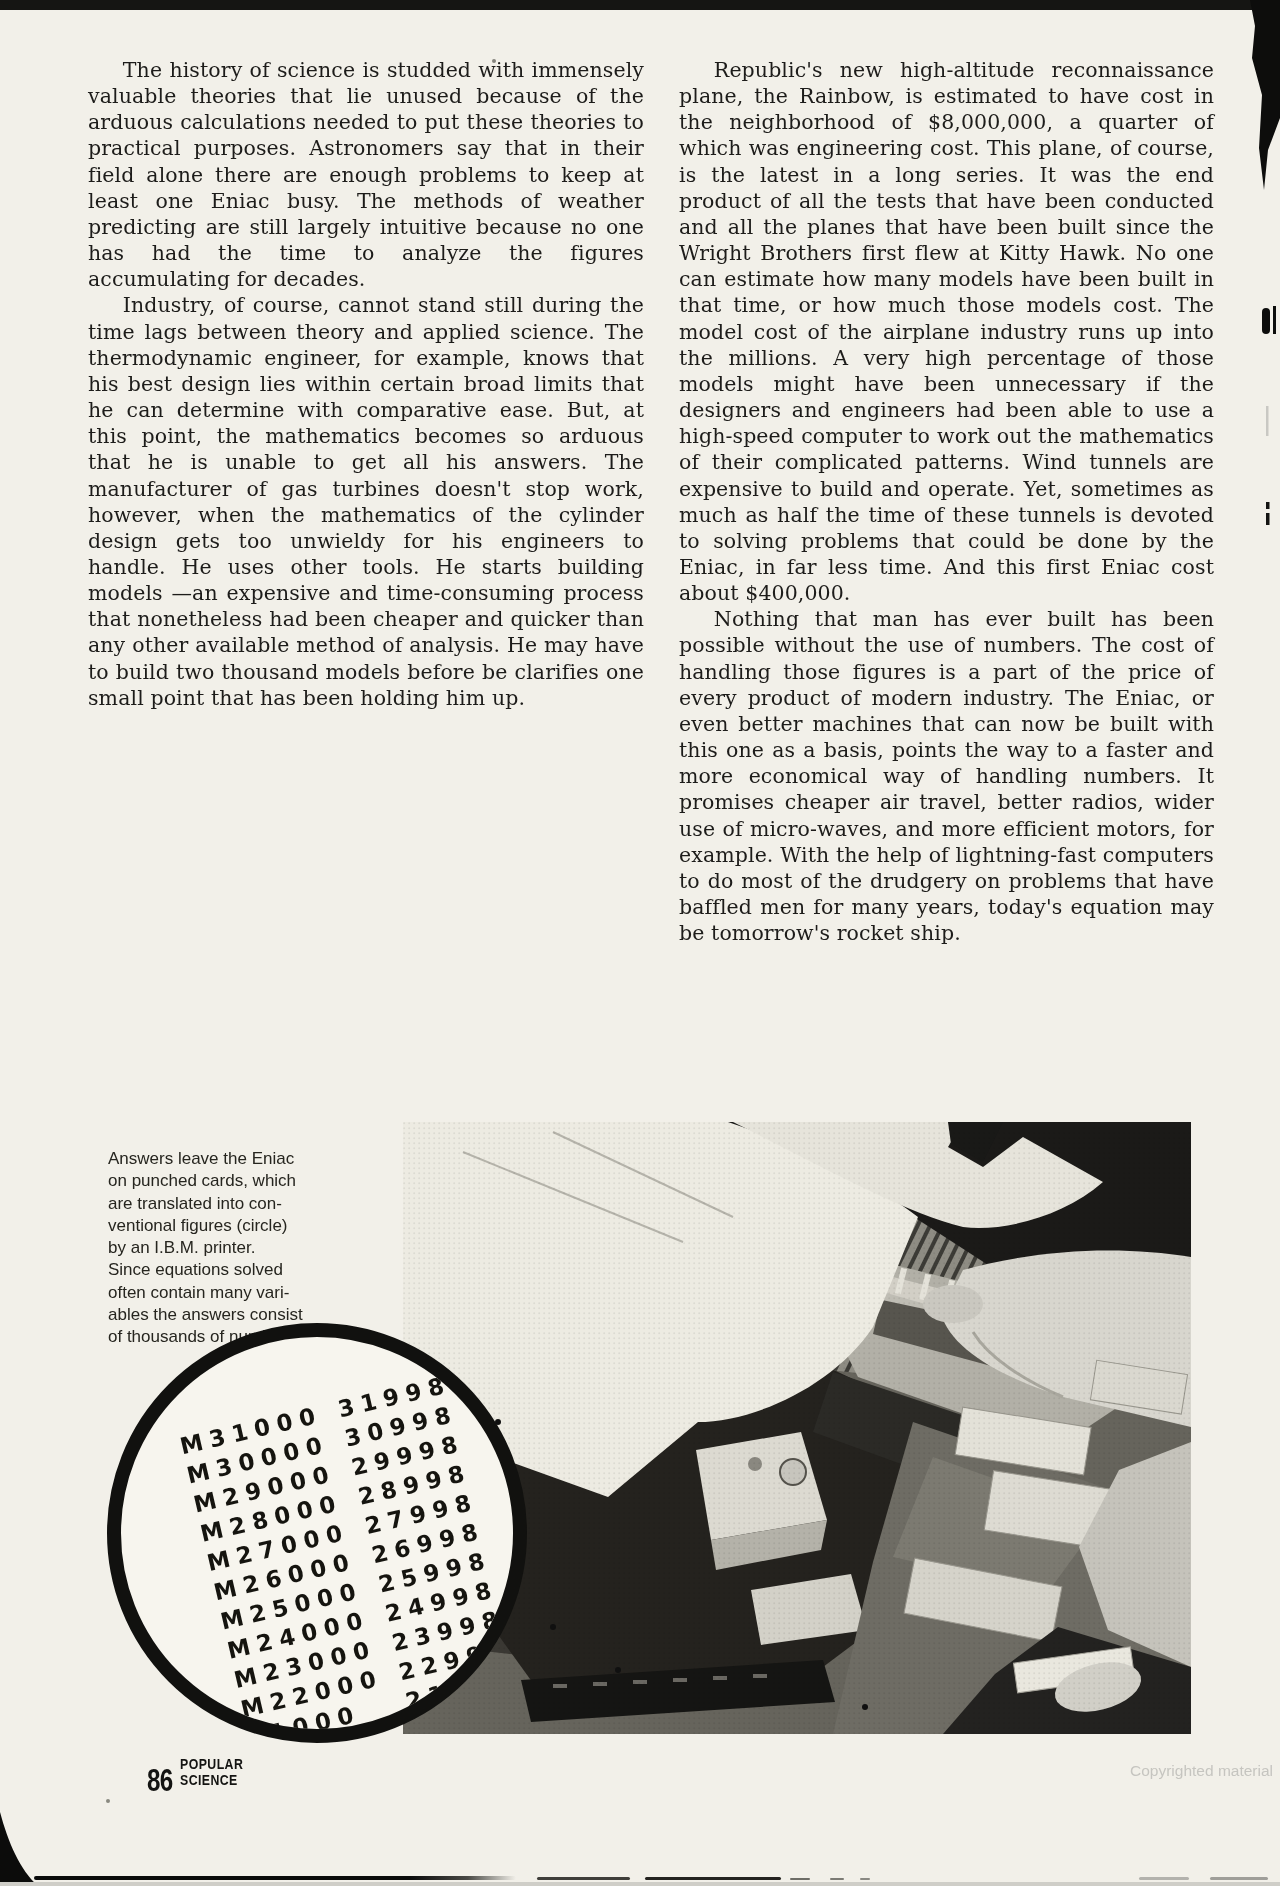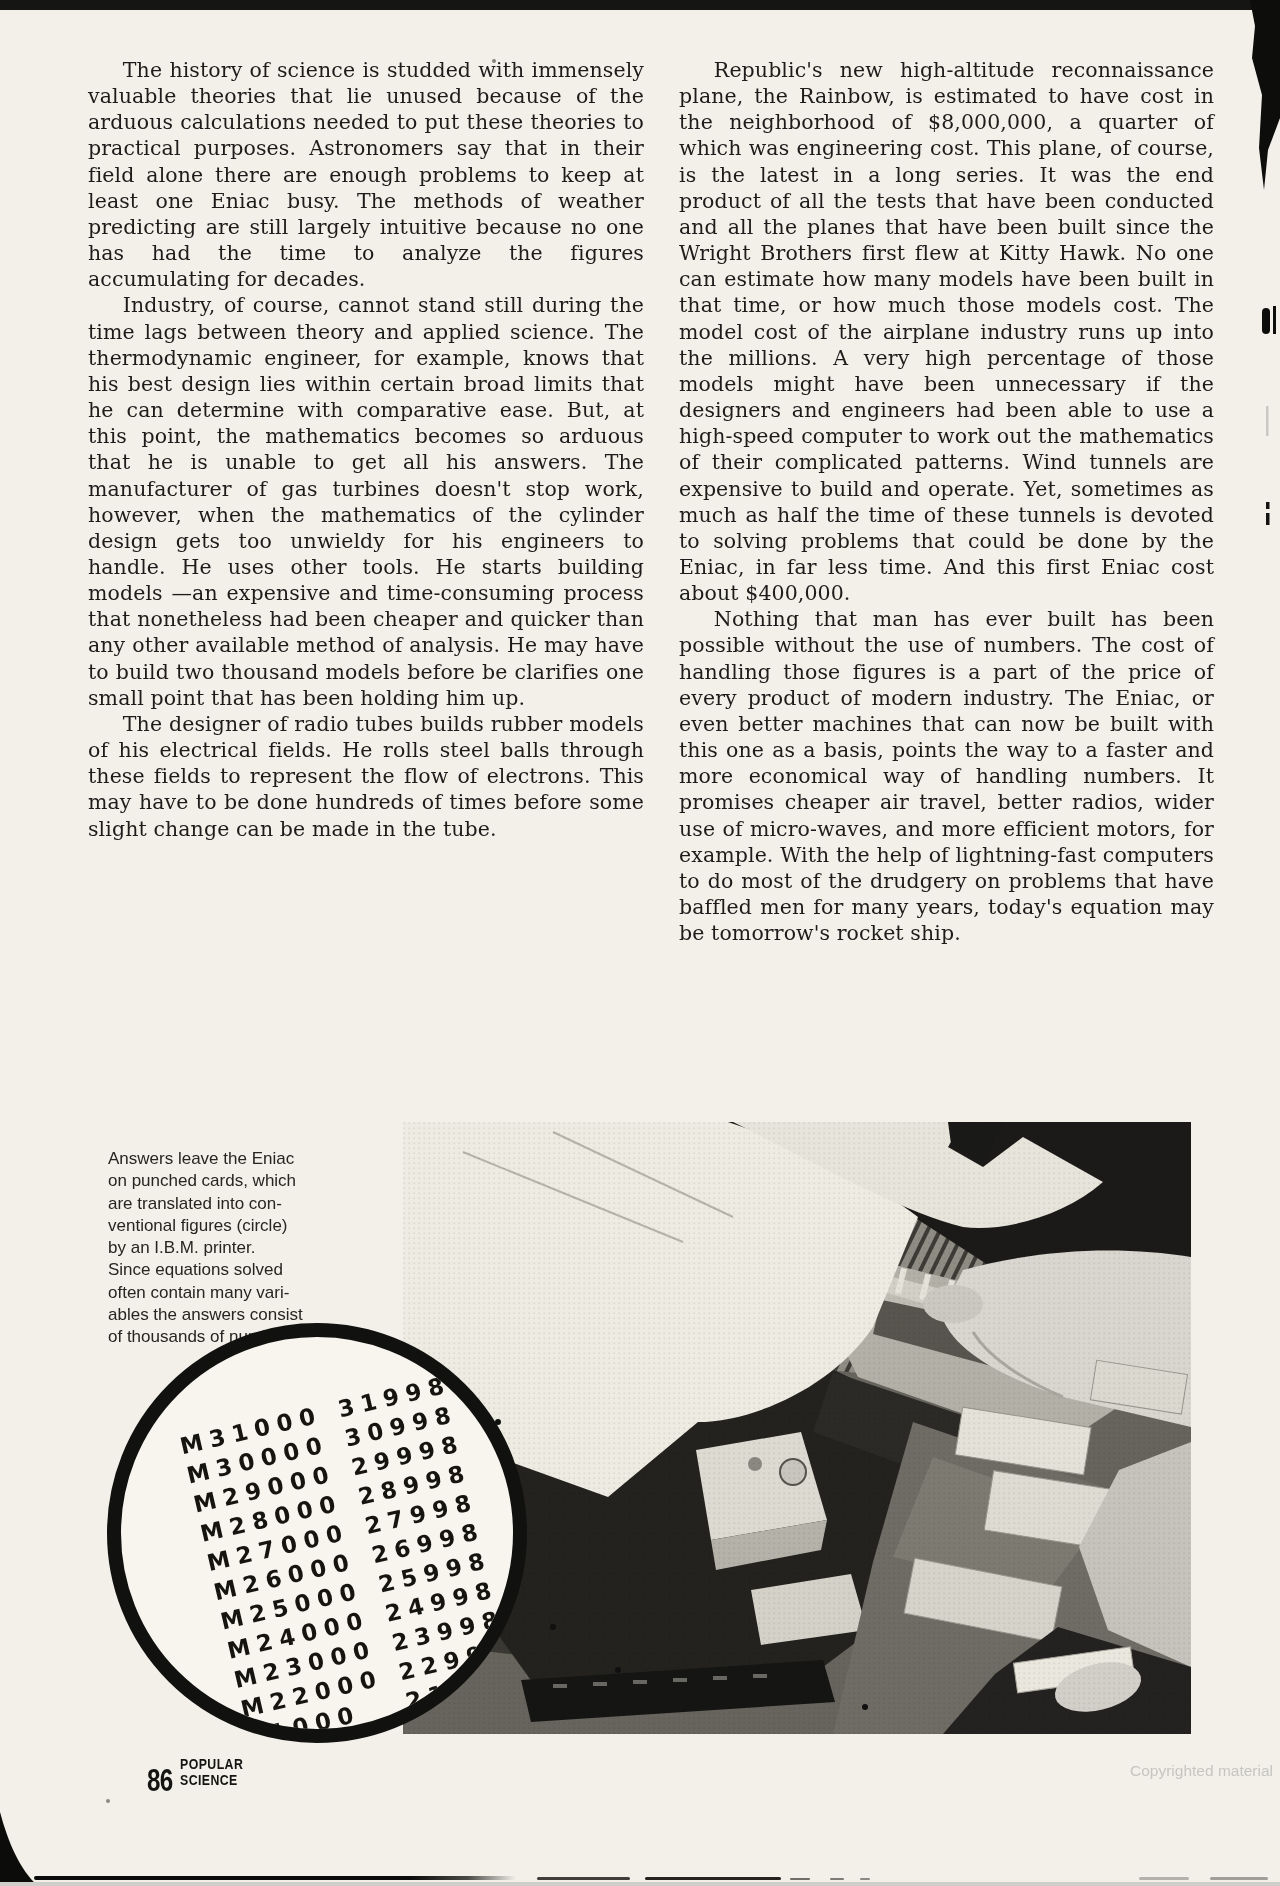--- a/index.html
+++ b/index.html
@@ -79,21 +79,20 @@
     <rect x="26" y="502" width="3.5" height="7" fill="#141412"></rect>
     <rect x="26" y="513" width="3.5" height="12" fill="#141412"></rect>
   </svg>
 
   <div class="speck speck-a"></div>
   <div class="speck speck-b"></div>
 
   <div class="col col-left">
     <p class="indent">The history of science is studded with immensely valuable theories that lie unused because of the arduous calculations needed to put these theories to practical purposes. Astronomers say that in their field alone there are enough problems to keep at least one Eniac busy. The methods of weather predicting are still largely intuitive because no one has had the time to analyze the figures accumulating for decades.</p>
     <p class="indent">Industry, of course, cannot stand still during the time lags between theory and applied science. The thermodynamic engineer, for example, knows that his best design lies within certain broad limits that he can determine with comparative ease. But, at this point, the mathematics becomes so arduous that he is unable to get all his answers. The manufacturer of gas turbines doesn't stop work, however, when the mathematics of the cylinder design gets too unwieldy for his engineers to handle. He uses other tools. He starts building models —an expensive and time-consuming process that nonetheless had been cheaper and quicker than any other available method of analysis. He may have to build two thousand models before be clarifies one small point that has been holding him up.</p>
-    <p class="indent">The designer of radio tubes builds rubber models of his electrical fields. He rolls steel balls through these fields to represent the flow of electrons. This may have to be done hundreds of times before some slight change can be made in the tube.</p>
   </div>
   <div class="col col-right">
     <p class="indent">Republic's new high-altitude reconnaissance plane, the Rainbow, is estimated to have cost in the neighborhood of $8,000,000, a quarter of which was engineering cost. This plane, of course, is the latest in a long series. It was the end product of all the tests that have been conducted and all the planes that have been built since the Wright Brothers first flew at Kitty Hawk. No one can estimate how many models have been built in that time, or how much those models cost. The model cost of the airplane industry runs up into the millions. A very high percentage of those models might have been unnecessary if the designers and engineers had been able to use a high-speed computer to work out the mathematics of their complicated patterns. Wind tunnels are expensive to build and operate. Yet, sometimes as much as half the time of these tunnels is devoted to solving problems that could be done by the Eniac, in far less time. And this first Eniac cost about $400,000.</p>
     <p class="indent">Nothing that man has ever built has been possible without the use of numbers. The cost of handling those figures is a part of the price of every product of modern industry. The Eniac, or even better machines that can now be built with this one as a basis, points the way to a faster and more economical way of handling numbers. It promises cheaper air travel, better radios, wider use of micro-waves, and more efficient motors, for example. With the help of lightning-fast computers to do most of the drudgery on problems that have baffled men for many years, today's equation may be tomorrow's rocket ship.</p>
   </div>
 
   <div class="caption">
     <div class="cap-line">Answers leave the Eniac</div>
     <div class="cap-line">on punched cards, which</div>
     <div class="cap-line">are translated into con-</div>

